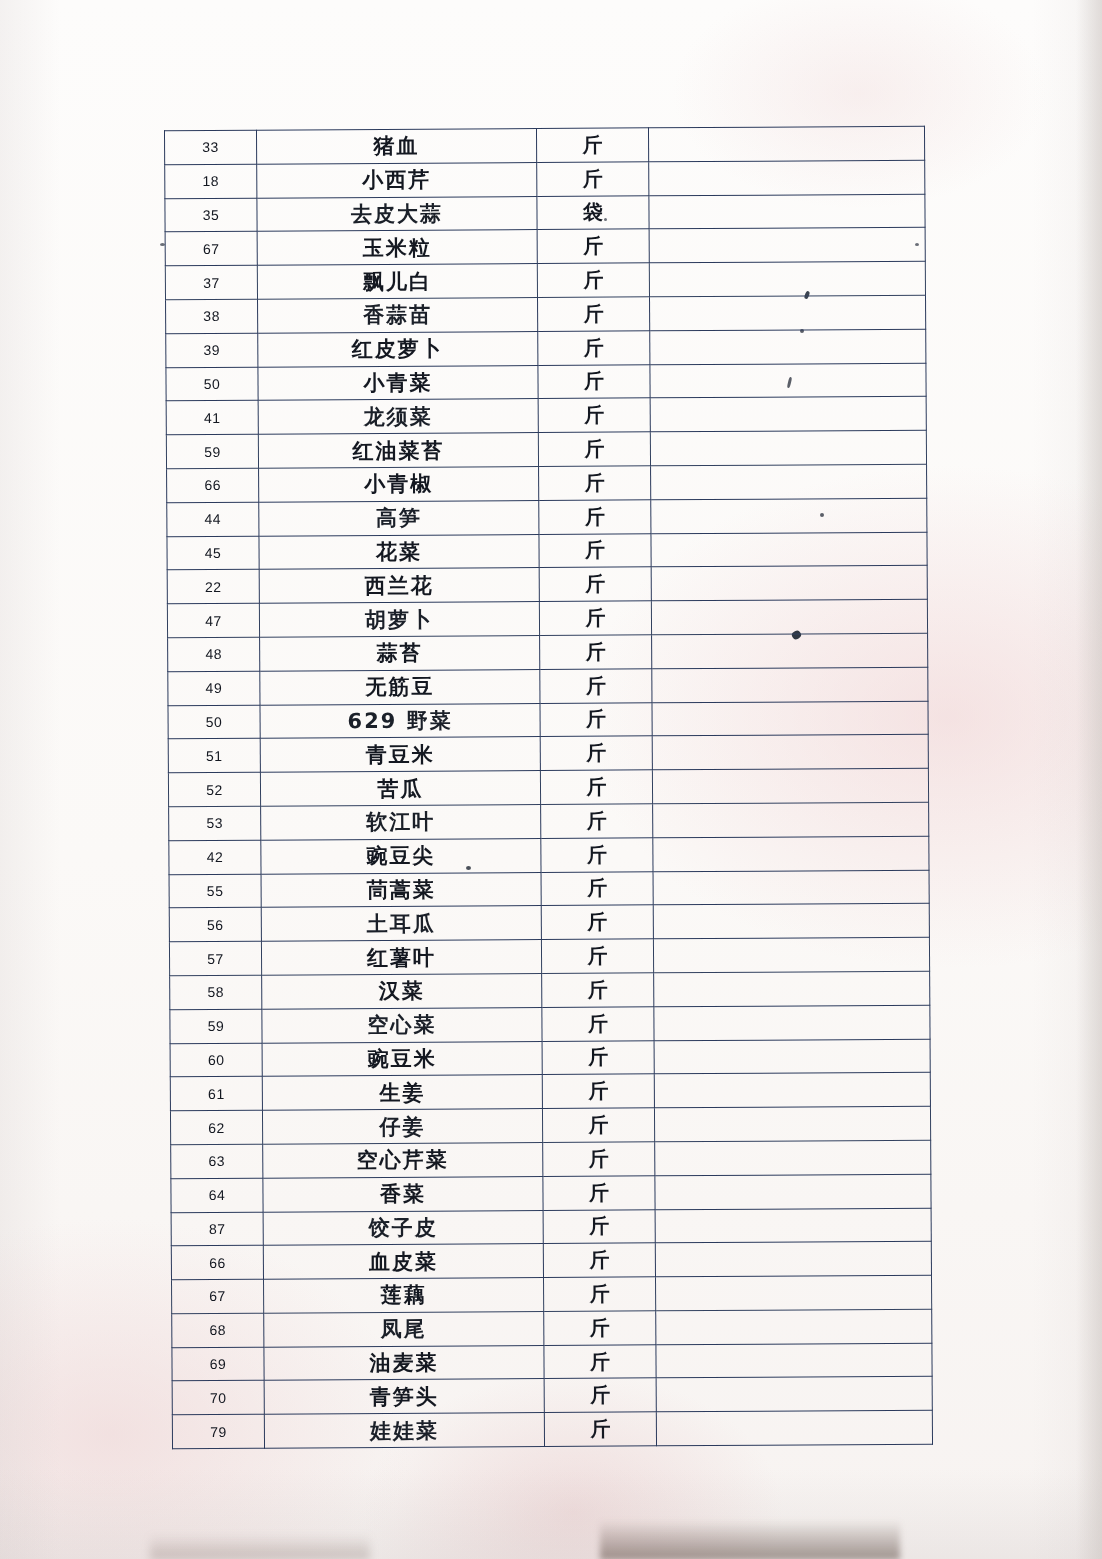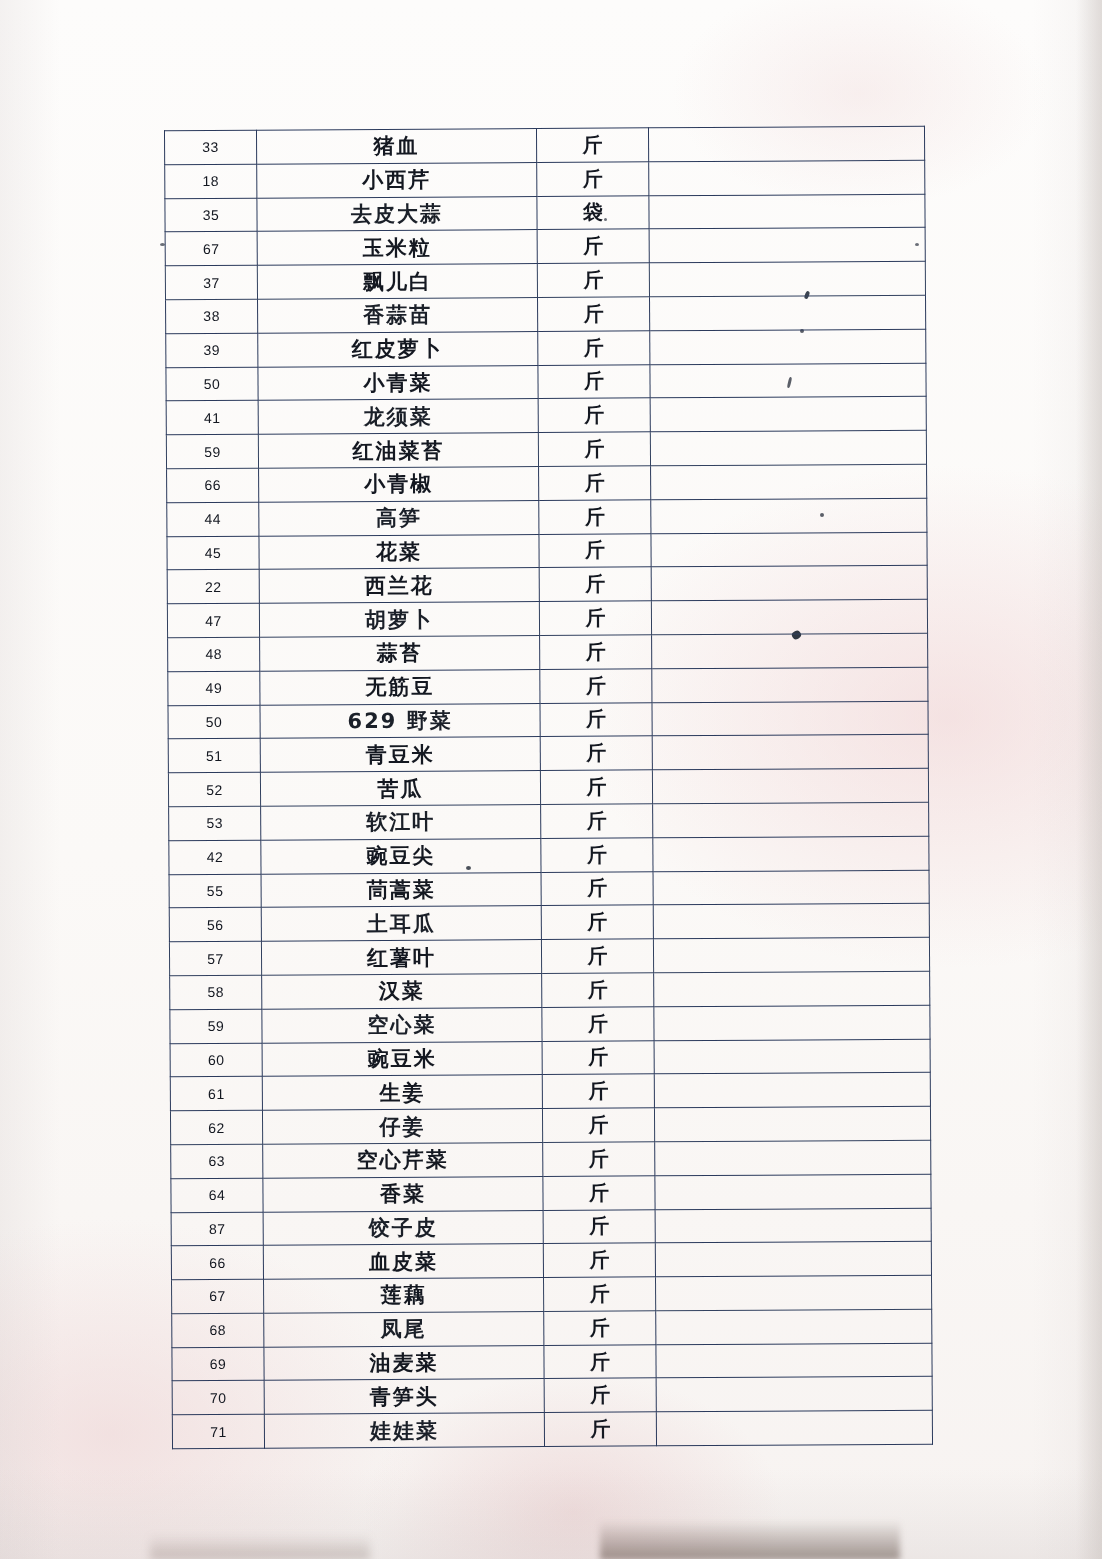--- a/index.html
+++ b/index.html
@@ -372,20 +372,20 @@
           <td class="unit">斤</td>
           <td class="blank"></td>
         </tr>
         <tr>
           <td class="num">70</td>
           <td class="name">青笋头</td>
           <td class="unit">斤</td>
           <td class="blank"></td>
         </tr>
         <tr>
-          <td class="num">71</td>
+          <td class="num">79</td>
           <td class="name">娃娃菜</td>
           <td class="unit">斤</td>
           <td class="blank"></td>
         </tr>
       </tbody>
   </table>
 </div>
 
 </body></html>

